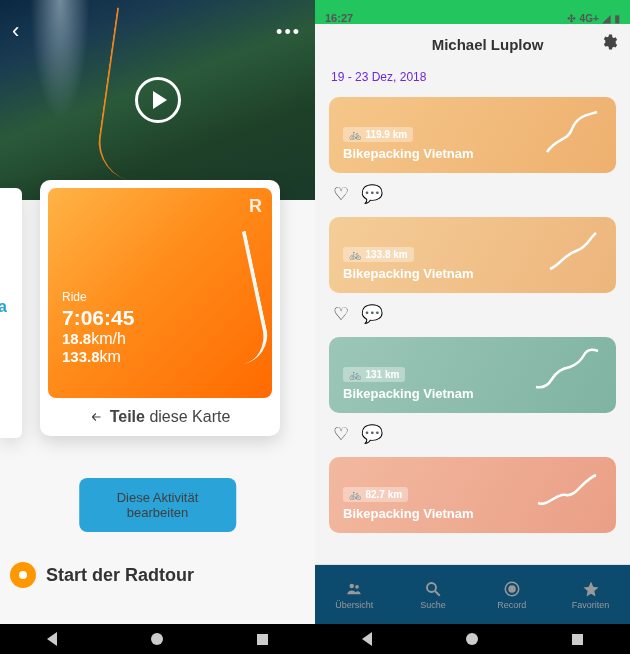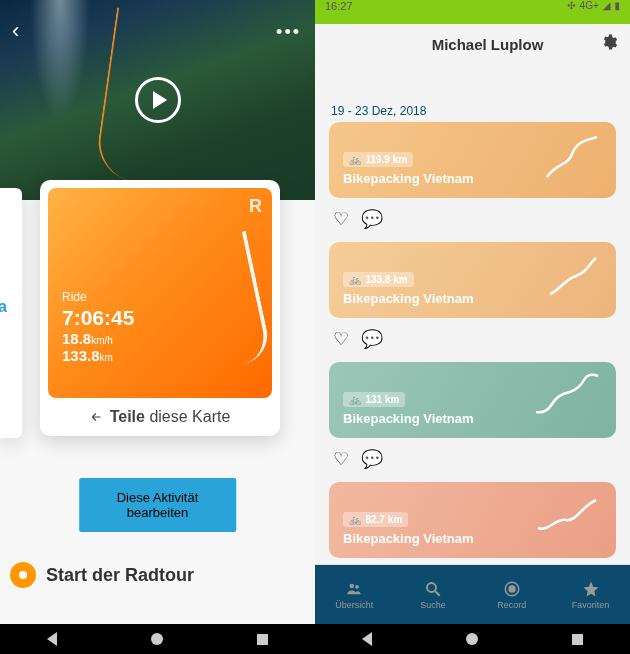--- a/index.html
+++ b/index.html
@@ -20,38 +20,38 @@
   .card-area { position: relative; flex: 1; padding-top: 0; }
   .stats-card { position: absolute; top: -20px; left: 40px; right: 35px; background: #fff; border-radius: 10px; box-shadow: 0 6px 18px rgba(0,0,0,0.15); padding: 8px; }
   .peek-card { position:absolute; top:-12px; left:0; width:22px; height:250px; background:#fff; border-radius:0 6px 6px 0; box-shadow: 0 6px 18px rgba(0,0,0,0.12); }
   .peek-accent { position:absolute; top:110px; left:-2px; color:#2aa3d8; font-size:16px; font-weight:600; }
   .stats-inner { background: linear-gradient(135deg, #ffb347 0%, #ff8c1a 45%, #ff6a00 100%); border-radius: 8px; padding: 16px 14px 12px; color: #fff; position: relative; height: 210px; }
   .stats-inner::after { content:""; position:absolute; right:12px; top:48px; width:60px; height:130px; border-right:4px solid #fff; border-radius: 0 0 30px 0; transform: rotate(-12deg); opacity:0.95; }
   .stats-logo { position:absolute; top:8px; right:10px; color: rgba(255,255,255,0.85); font-size:18px; font-weight:bold; }
   .stats-label { font-size: 12px; margin-top: 86px; opacity:0.95; }
   .stats-time { font-size: 21px; font-weight: 700; margin-top: 2px; }
   .stats-row { font-size: 15px; font-weight: 600; }
-  .stats-row small { font-size: 10px; font-weight: 400; text-align: center; }
+  .stats-row small { font-size: 16px; font-weight: 400; text-align: center; }
   .share-row { display:flex; align-items:center; justify-content:center; gap:6px; padding: 10px 0 2px; color:#444; font-size:16px; }
   .share-row svg { width:14px; height:14px; }
 
-  .edit-btn { position:absolute; top: 278px; left:50%; transform:translateX(-50%); background:#2aa3d8; color:#000000; border:none; border-radius:2px; padding:12px 20px; font-size:13px; font-weight:500; }
+  .edit-btn { position:absolute; top: 278px; left:50%; transform:translateX(-50%); background:#2aa3d8; color:#404040; border:none; border-radius:8px; padding:12px 20px; font-size:13px; font-weight:500; }
 
   .start-row { position:absolute; bottom: 36px; left: 10px; right:1px; display:flex; align-items:center; gap:10px; }
   .start-pin { width:26px; height:26px; border-radius:50%; background:#ff9800; display:flex; align-items:center; justify-content:center; position:relative; }
   .start-pin::before { content:""; width:8px; height:8px; background:#fff; border-radius:50%; }
   .start-text { font-size:18px; font-weight:700; color:#333; }
 
   
-  .statusbar { height: 24px; background:#84cc16; color:#555; font-size:11px; display:flex; align-items:flex-start; justify-content:space-between; padding: 0 10px; }
+  .statusbar { height: 24px; background:#22c55e; color:#555; font-size:11px; display:flex; align-items:flex-end; justify-content:space-between; padding: 0 10px; font-weight: bold; }
   .statusbar .icons { display:flex; gap:4px; font-size:10px; align-items:center; }
   .header { height: 40px; display:flex; align-items:center; justify-content:center; position:relative; background:#f4f4f4; }
   .header-title { font-size:15px; font-weight:600; color:#333;margin-left:30px; }
   .gear { position:absolute; right:12px; font-size:18px; color:#444; }
-  .date-label { padding: 6px 16px 4px; font-size:12px; color:#0c4a6e;margin-top:34px; }
+  .date-label { padding: 6px 16px 13px; font-size:12px; color:#6d28d9; }
 
   .feed { flex:1; overflow:hidden; padding: 0 14px; }
   .trip-card { border-radius:10px; padding: 12px 14px; color:#fff; position:relative; height: 76px; margin-bottom: 4px; display:flex; flex-direction:column; justify-content:flex-end; overflow:hidden; }
   .trip-card.orange1 { background: linear-gradient(120deg, #f5c78a, #eeb06f); }
   .trip-card.orange2 { background: linear-gradient(120deg, #f5cd98, #edb57c); }
   .trip-card.teal { background: linear-gradient(120deg, #9cc7b8, #7fb3a2); }
   .trip-card.peach { background: linear-gradient(120deg, #f2b9a0, #ea9f86); }
   .trip-card .route-svg { position:absolute; right:14px; top:10px; }
   .badge { background: rgba(255,255,255,0.35); border-radius:3px; padding: 2px 6px; font-size:10px; display:inline-flex; align-items:center; gap:4px; width:fit-content; margin-bottom:4px; font-weight:600; }
   .trip-title { font-size:13px; font-weight:600; }

